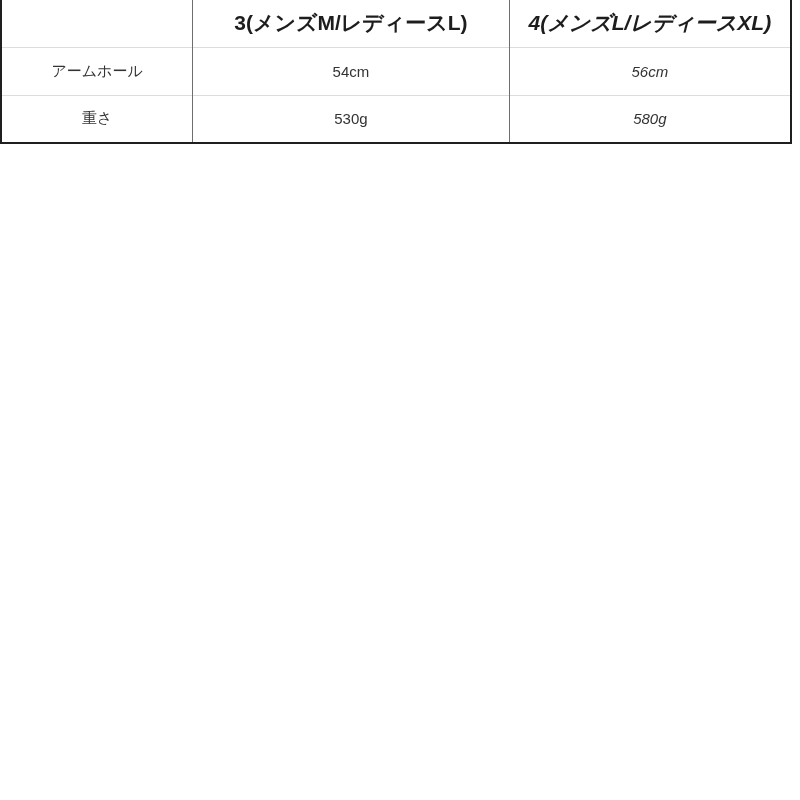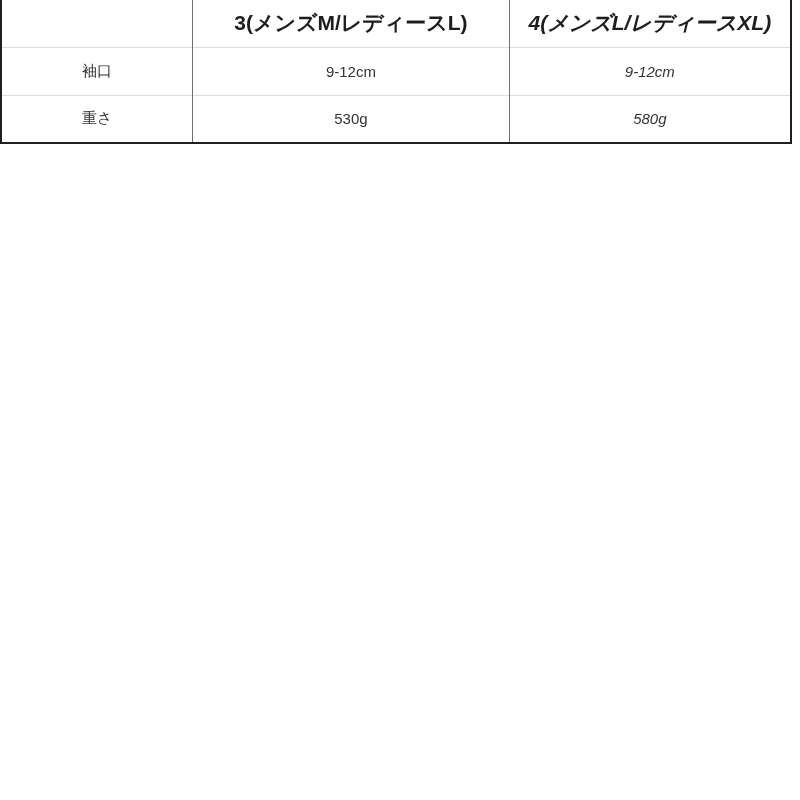--- a/index.html
+++ b/index.html
@@ -56,23 +56,23 @@
 <table class="size-chart">
   <thead>
     <tr>
       <th class="col0"></th>
       <th class="col1 vdiv">3(メンズM/レディースL)</th>
       <th class="col2 vdiv">4(メンズL/レディースXL)</th>
     </tr>
   </thead>
   <tbody>
     <tr>
-      <td class="col0">袖口</td>
-      <td class="col1 vdiv">9-12cm</td>
-      <td class="col2 vdiv">9-12cm</td>
+      <td class="col0">アームホール</td>
+      <td class="col1 vdiv">54cm</td>
+      <td class="col2 vdiv">56cm</td>
     </tr>
     <tr>
       <td class="col0">重さ</td>
       <td class="col1 vdiv">530g</td>
       <td class="col2 vdiv">580g</td>
     </tr>
   </tbody>
 </table>
 
 </body></html>

